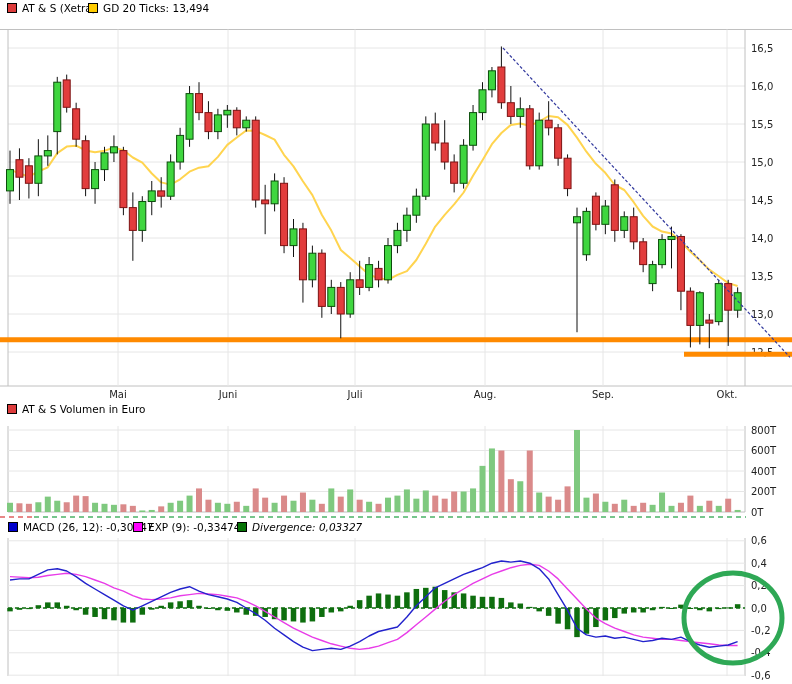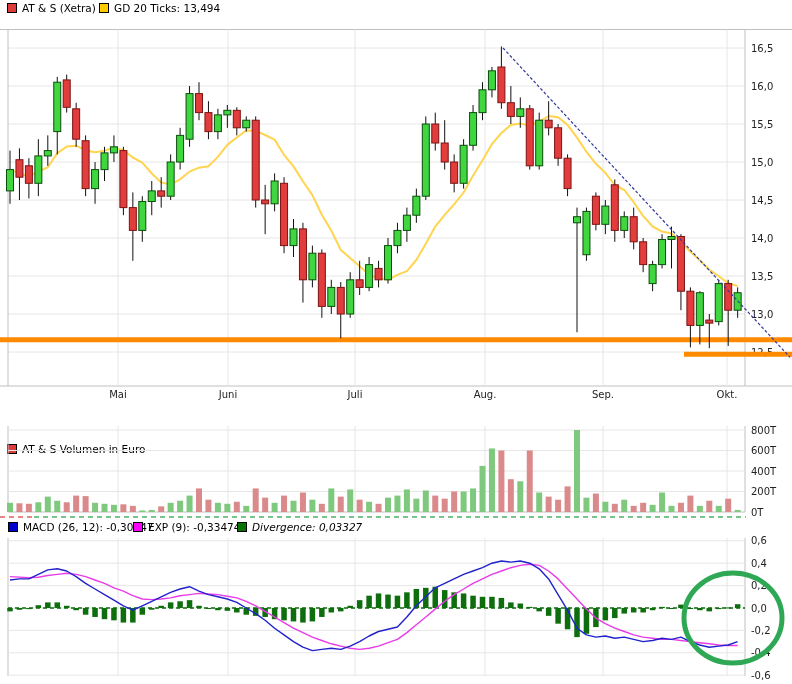--- a/index.html
+++ b/index.html
@@ -15,28 +15,28 @@
 </head>
 <body>
 
 <div id="chart-root">
 
   <div class="legend-row" style="top:2px;left:0;width:792px;">
     <div class="legend-item" style="left:7px;">
       <span class="swatch" id="sw-series" style="background: rgb(221, 60, 60);"></span>
       <span>AT &amp; S (Xetra)</span>
     </div>
-    <div class="legend-item" style="left:99px;">
+    <div class="legend-item" style="left:88px;">
       <span class="swatch" id="sw-gd" style="background: rgb(255, 204, 0);"></span>
       <span>GD 20 Ticks: 13,494</span>
     </div>
   </div>
 
   <div class="legend-row" style="top:403px;left:0;width:792px;">
-    <div class="legend-item" style="left:7px;margin-top:40px;">
+    <div class="legend-item" style="left:7px;">
       <span class="swatch" id="sw-vol" style="background: rgb(221, 60, 60);"></span>
       <span>AT &amp; S Volumen in Euro</span>
     </div>
   </div>
 
   <div class="legend-row" style="top:521px;left:0;width:792px;">
     <div class="legend-item" style="left:8px;">
       <span class="swatch" id="sw-macd" style="background: rgb(0, 0, 204);"></span>
       <span>MACD (26, 12): -0,30147</span>
     </div>

